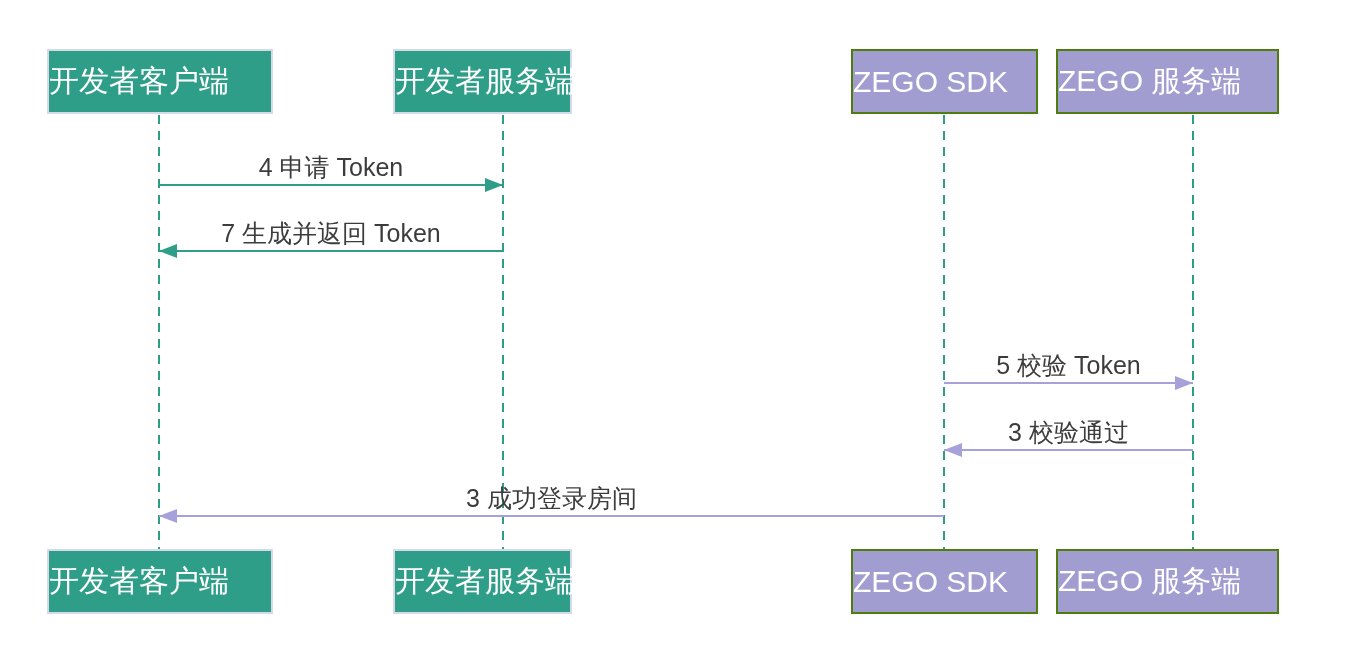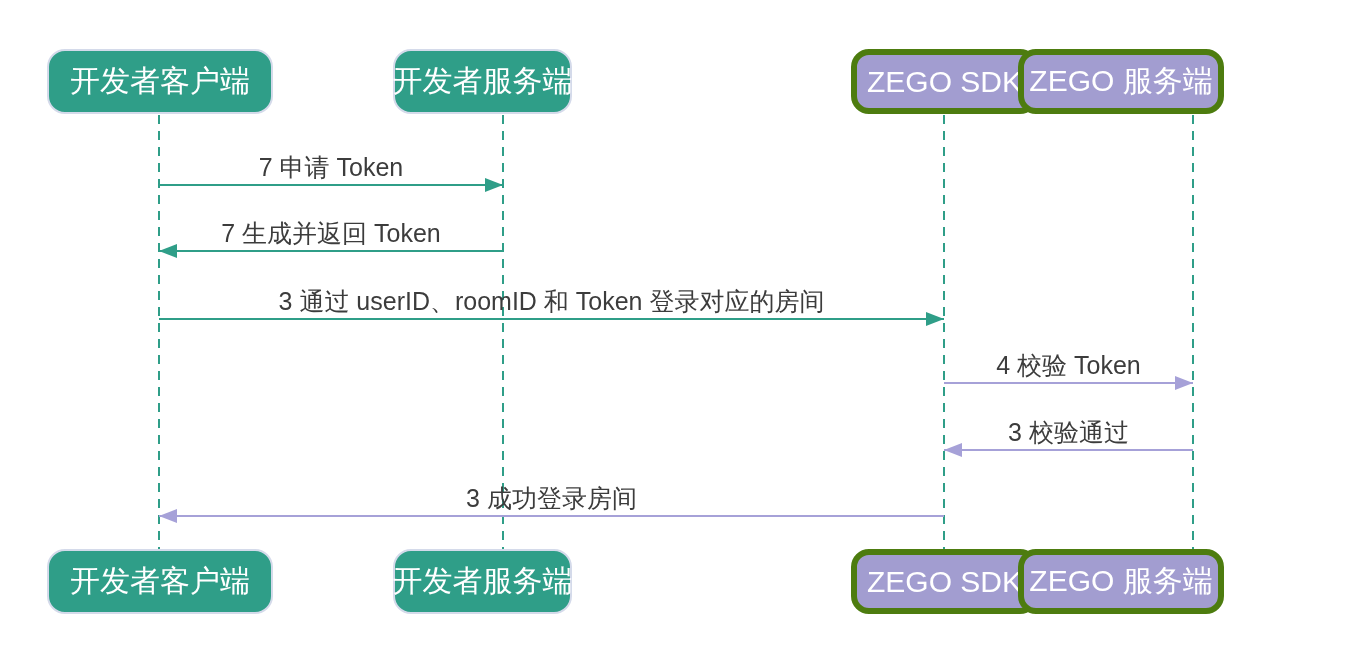--- a/index.html
+++ b/index.html
@@ -29,42 +29,41 @@
       transparent 16px
     );
   }
   
   .actor {
     position: absolute;
     height: 65px;
     box-sizing: border-box;
     display: flex;
     align-items: center;
-    justify-content: center;
+    justify-content: flex-start;
     font-size: 30px;
     font-weight: 500;
     color: var(--actor-text, #ffffff);
     white-space: nowrap;
     z-index: 2;
-    border-radius: 18px;
   }
   .actor.green {
     background: var(--green, #2F9E88);
     border: 2px solid #d4daea;
   }
   .actor.purple {
     background: var(--purple-fill, #A29DD0);
-    border: 6px solid #4d7c0f;
+    border: 2px solid #4d7c0f;
   }
   .actor.row-top    { top: 49px; }
   .actor.row-bottom { top: 549px; }
   .pos-a1 { left: 47px;   width: 226px; }
   .pos-a2 { left: 393px;  width: 179px; }
   .pos-a3 { left: 851px;  width: 187px; }
-  .pos-a4 { left: 1018px; width: 206px; }
+  .pos-a4 { left: 1056px; width: 223px; }
   
   .msg {
     position: absolute;
     z-index: 1;
   }
   .msg-text {
     height: 32px;
     line-height: 32px;
     font-size: 25px;
     color: var(--text, #3C3C3C);
@@ -130,42 +129,36 @@
     <span>开发者服务端</span>
   </div>
   <div class="actor purple row-bottom pos-a3">
     <span>ZEGO SDK</span>
   </div>
   <div class="actor purple row-bottom pos-a4">
     <span>ZEGO 服务端</span>
   </div>
 
   <div class="msg pos-m1">
-    <div class="msg-text">7 申请 Token</div>
+    <div class="msg-text">4 申请 Token</div>
     <div class="msg-line green">
       <i class="arrow-head to-right"></i>
     </div>
   </div>
 
   <div class="msg pos-m2">
     <div class="msg-text">7 生成并返回 Token</div>
     <div class="msg-line green">
       <i class="arrow-head to-left"></i>
     </div>
   </div>
 
-  <div class="msg pos-m3">
-    <div class="msg-text">3 通过 userID、roomID 和 Token 登录对应的房间</div>
-    <div class="msg-line green">
-      <i class="arrow-head to-right"></i>
-    </div>
-  </div>
 
   <div class="msg pos-m4">
-    <div class="msg-text">4 校验 Token</div>
+    <div class="msg-text">5 校验 Token</div>
     <div class="msg-line purple">
       <i class="arrow-head to-right"></i>
     </div>
   </div>
 
   <div class="msg pos-m5">
     <div class="msg-text">3 校验通过</div>
     <div class="msg-line purple">
       <i class="arrow-head to-left"></i>
     </div>

